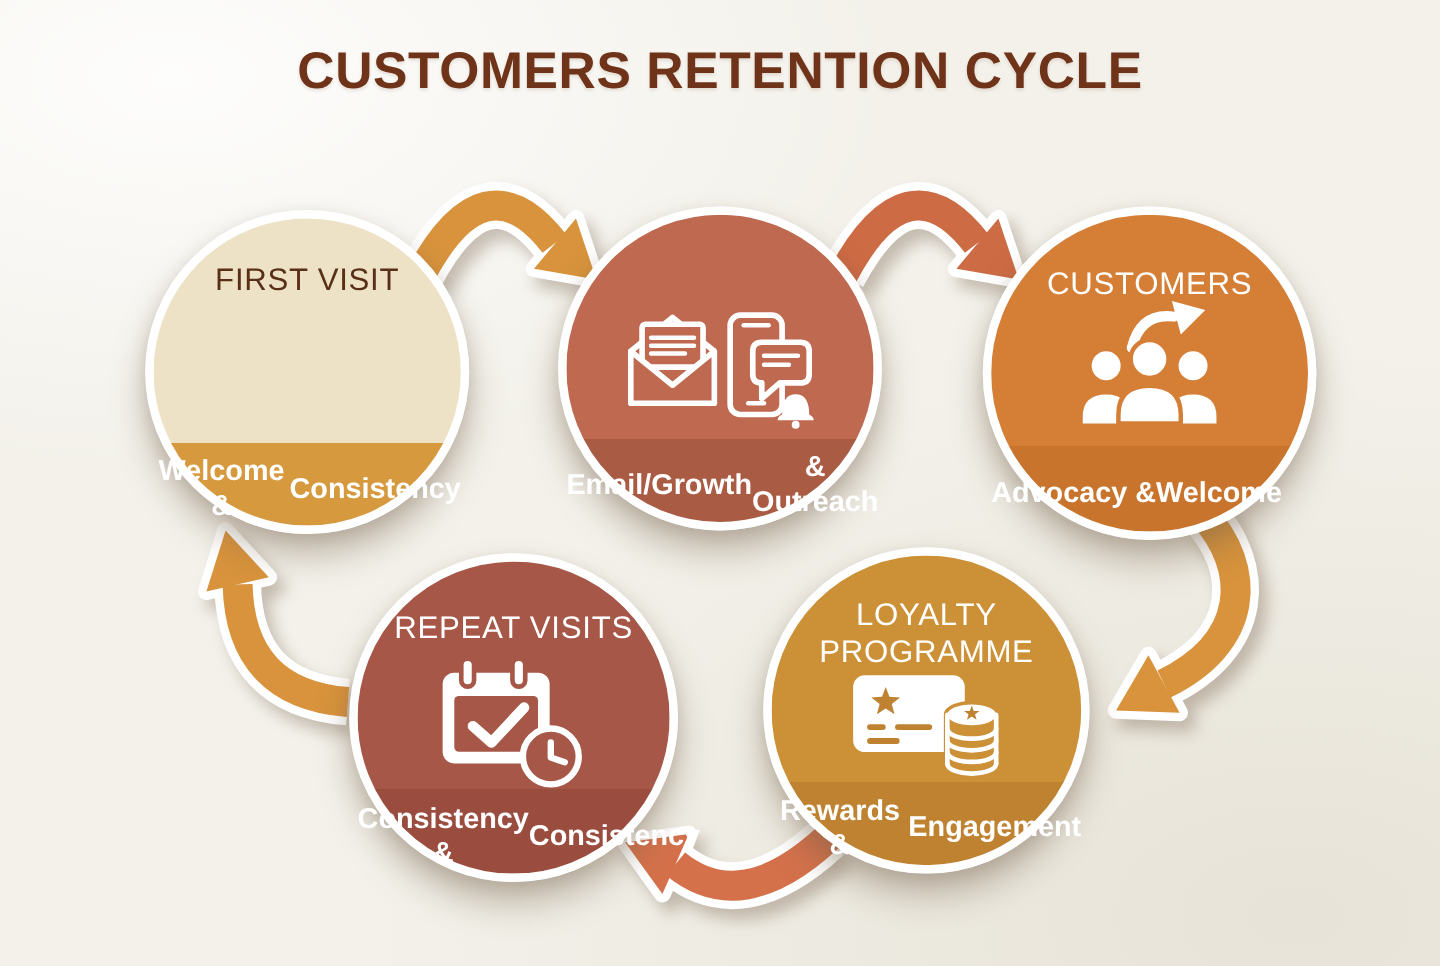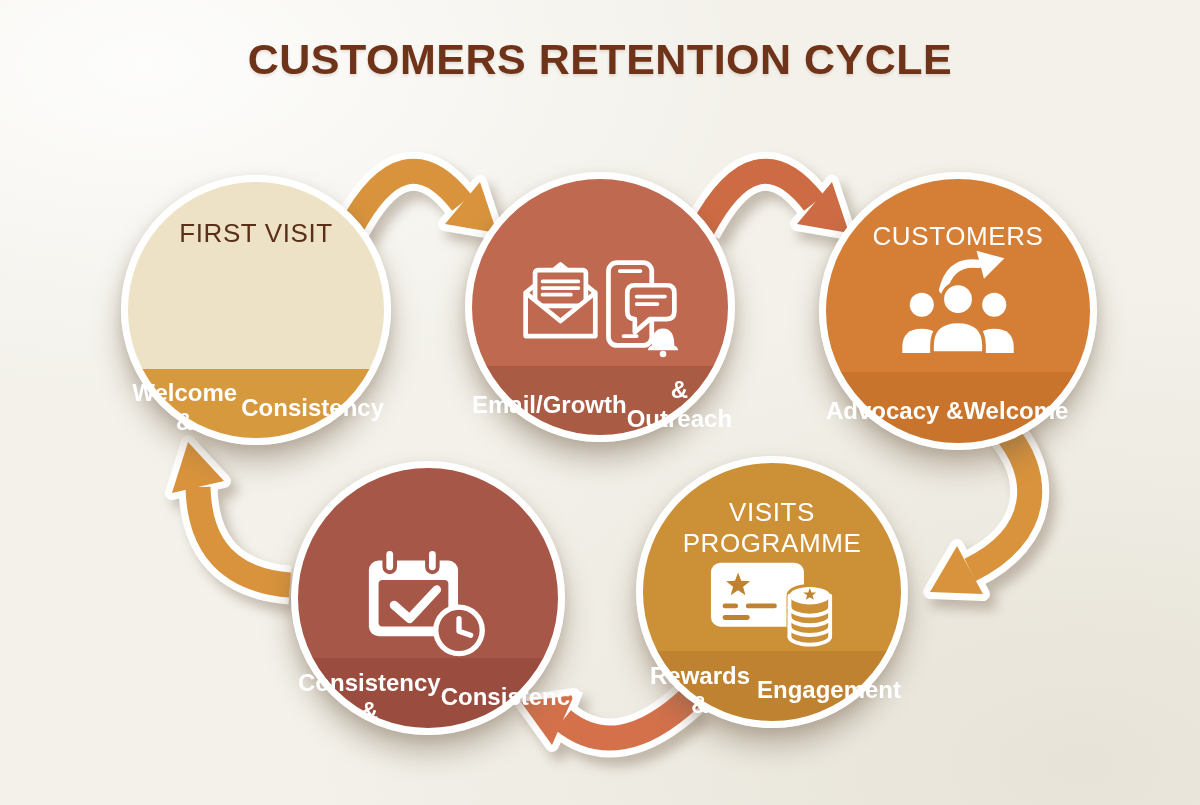--- a/index.html
+++ b/index.html
@@ -157,40 +157,43 @@
         <circle cx="70" cy="54" r="17" fill="#fff" stroke="var(--top)" stroke-width="4"></circle>
       </svg>
     </div>
     <div class="c-caption">
       <span>Advocacy &amp;</span>
       <span>Welcome</span>
     </div>
   </div>
 
   <div class="circle n3" style="--top: #A65747; --band: #9A4D3F; --title-col: #FFFFFF;">
+    <div class="c-title">
+      <span>REPEAT VISITS</span>
+    </div>
     <div class="c-icon">
       <svg viewBox="0 0 130 115">
         <rect x="4" y="14" width="92" height="78" rx="10" fill="#fff"></rect>
         <rect x="20" y="2" width="11" height="24" rx="5.5" fill="#fff" stroke="var(--top)" stroke-width="4"></rect>
         <rect x="64" y="2" width="11" height="24" rx="5.5" fill="#fff" stroke="var(--top)" stroke-width="4"></rect>
         <rect x="14" y="34" width="72" height="48" rx="4" fill="var(--top)"></rect>
         <path d="M30,60 L46,74 L74,44" stroke="#fff" stroke-width="9" fill="none" stroke-linecap="round" stroke-linejoin="round"></path>
         <circle cx="97" cy="86" r="24" fill="var(--top)" stroke="#fff" stroke-width="5.5"></circle>
         <path d="M97,74 V87 L109,91" stroke="#fff" stroke-width="5.5" fill="none" stroke-linecap="round" stroke-linejoin="round"></path>
       </svg>
     </div>
     <div class="c-caption">
       <span>Consistency &amp;</span>
       <span>Consistency</span>
     </div>
   </div>
 
   <div class="circle n4" style="--top: #CC9037; --band: #BE8230; --title-col: #FFFFFF;">
     <div class="c-title">
-      <span>VISITS</span>
+      <span>LOYALTY</span>
       <span>PROGRAMME</span>
     </div>
     <div class="c-icon">
       <svg viewBox="0 0 130 95">
         <rect x="2" y="8" width="96" height="66" rx="10" fill="#fff"></rect>
         <polygon points="30,18 33.2,26.5 42.4,27 35.2,32.7 37.6,41.5 30,36.5 22.4,41.5 24.8,32.7 17.6,27 26.8,26.5" fill="var(--band)"></polygon>
         <rect x="14" y="50" width="16" height="5" rx="2.5" fill="var(--band)"></rect>
         <rect x="38" y="50" width="32" height="5" rx="2.5" fill="var(--band)"></rect>
         <rect x="14" y="62" width="28" height="5" rx="2.5" fill="var(--band)"></rect>
         <path d="M83,42 a21,9 0 0 1 42,0 V84 a21,8.5 0 0 1 -42,0 Z" fill="var(--top)" stroke="var(--top)" stroke-width="6"></path>

